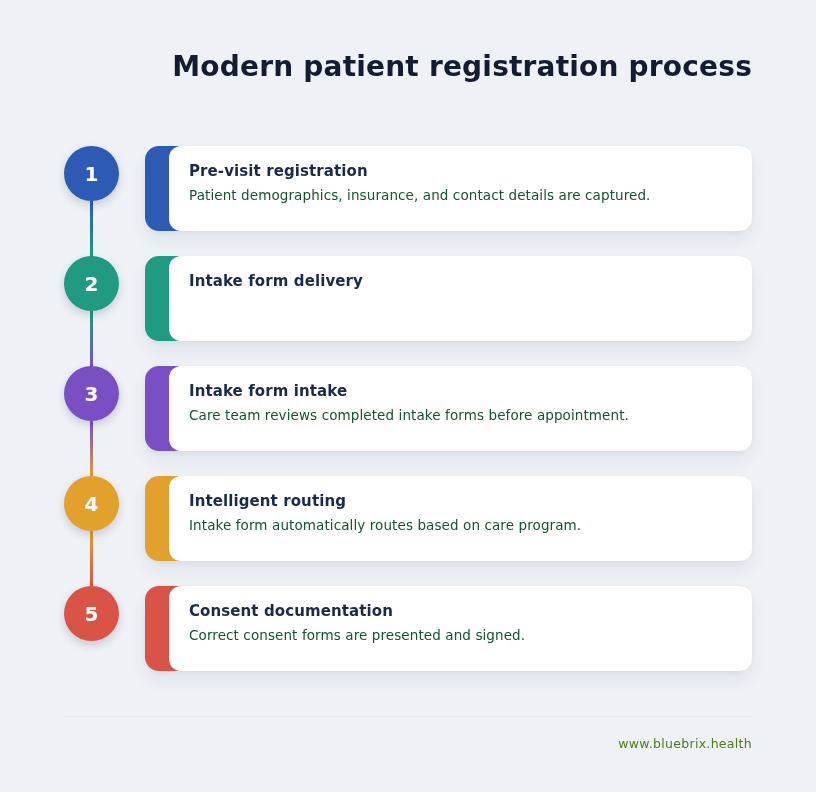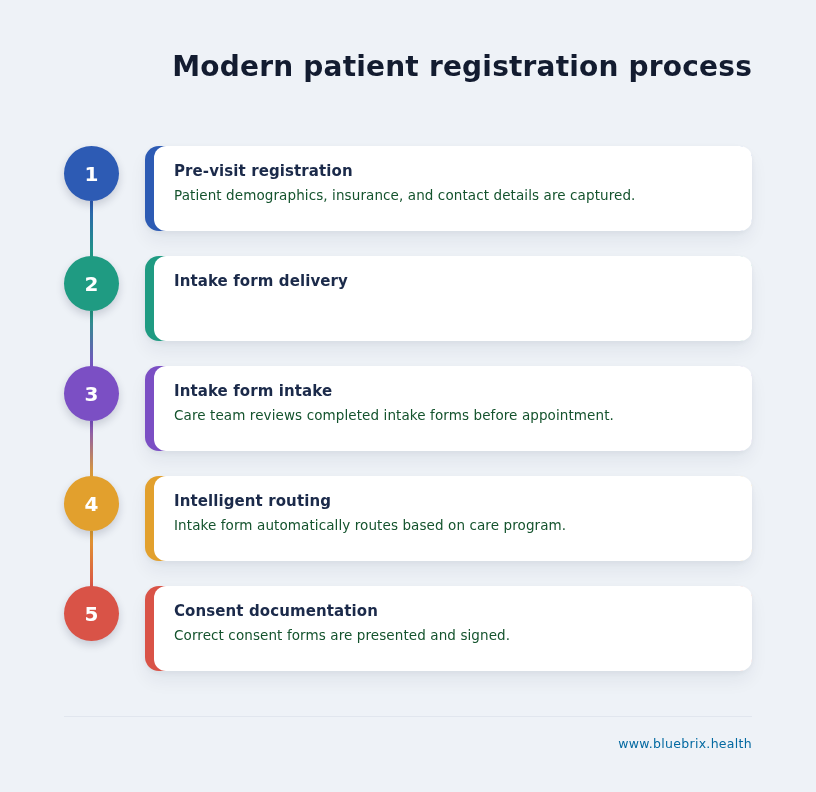--- a/index.html
+++ b/index.html
@@ -41,21 +41,21 @@
   .connector {
     position: absolute;
     left: 26px; top: 55px;
     width: 3px; height: 57px;
     z-index: 1;
   }
 
   .step-card {
     flex: 1;
     border-radius: 14px;
-    padding-left: 9px;
+    padding-left: 24px;
     background: var(--accent, #888);
     box-shadow: 0 10px 18px rgba(23,38,66,0.06), 0 2px 5px rgba(23,38,66,0.05);
     height: 85px;
   }
   .card-body {
     background: #ffffff;
     border-radius: 12px;
     height: 100%;
     padding: 16px 24px 0 20px;
   }
@@ -64,21 +64,21 @@
     margin-bottom: 7px; letter-spacing: 0.1px;
   }
   .card-desc {
     font-size: 13.5px; color: #14532d; letter-spacing: 0.1px;
   }
 
   .footer { position: absolute; left: 64px; right: 64px; top: 716px; }
   .footer-divider { height: 1px; background: #e1e6ee; width: 100%; }
   .footer-site {
     text-align: right; margin-top: 19px;
-    font-size: 12.5px; color: #0369a1; letter-spacing: 0.3px;
+    font-size: 12.5px; color: #4d7c0f; letter-spacing: 0.3px;
   }
 </style>
 </head>
 <body style="background: rgb(238, 242, 247);">
 
 <div class="page">
 
   <div class="header">
     <h1 class="page-title">Modern patient registration process</h1>
   </div>

